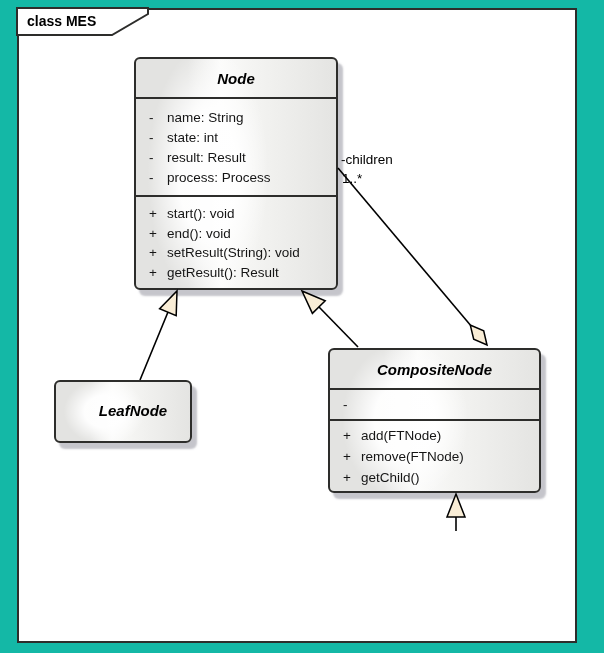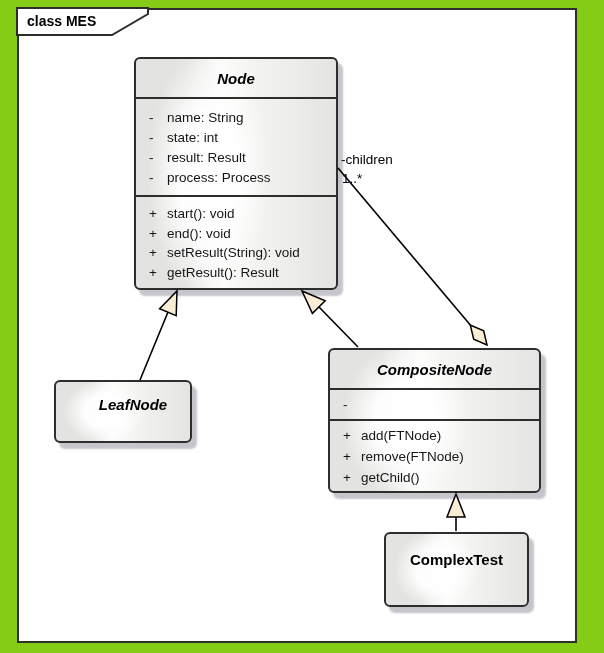--- a/index.html
+++ b/index.html
@@ -1,17 +1,17 @@
 <!DOCTYPE html>
 <html><head>
 <meta charset="utf-8">
 <style>
   html,body{margin:0;padding:0;background:#ffffff;}
   .stage{
-    position:relative;width:604px;height:653px;background:#84cc16;overflow:hidden;
+    position:relative;width:604px;height:653px;background:#14b8a6;overflow:hidden;
     font-family:"Liberation Sans",sans-serif;color:#111;
   }
   
   .frame{
     position:absolute;left:17px;top:8px;width:560px;height:635px;
     border:2px solid #2d2d2b;box-sizing:border-box;background:#ffffff;
   }
   .tab-svg,.connectors{position:absolute;left:0;top:0;pointer-events:none;}
   .tab-label{
     position:absolute;left:27px;top:13px;font-size:14px;font-weight:bold;color:#000;
@@ -91,21 +91,21 @@
           <span class="txt">setResult(String): void</span>
         </div>
       <div class="member">
           <span class="vis">+</span>
           <span class="txt">getResult(): Result</span>
         </div>
     </div>
   </div>
 
   <div class="uml-class" style="left:54px;top:380px;width:138px;height:63px;">
-    <div class="title-only italic" style="padding-top:14px;margin-left:20px;">LeafNode</div>
+    <div class="title-only italic" style="padding-top:20px;margin-left:20px;">LeafNode</div>
   </div>
 
   <div class="uml-class" style="left:328px;top:348px;width:213px;height:145px;">
     <div class="uml-title italic divided" style="height:40px;">CompositeNode</div>
     <div class="compartment comp-attrs divided" style="height:31px;padding-top:4px;">
       <div class="member">
           <span class="vis">-</span>
         </div>
     </div>
     <div class="compartment comp-ops" style="height:70px;padding-top:4px;">
@@ -117,23 +117,20 @@
           <span class="vis">+</span>
           <span class="txt">remove(FTNode)</span>
         </div>
       <div class="member">
           <span class="vis">+</span>
           <span class="txt">getChild()</span>
         </div>
     </div>
   </div>
 
-  <div class="uml-class" style="left:384px;top:532px;width:145px;height:75px;">
-    <div class="title-only" style="padding-top:17px;">ComplexTest</div>
-  </div>
 
   <svg class="connectors" width="604" height="653">
     <g>
       <line class="conn-line" x1="140" y1="380" x2="168" y2="312"></line>
       <polygon class="tri" points="177,291 176.2,315.6 159.6,308.8"></polygon>
     </g>
     <g>
       <line class="conn-line" x1="358" y1="347" x2="319" y2="307"></line>
       <polygon class="tri" points="302,291 325.2,300.8 312.4,313.4"></polygon>
     </g>

